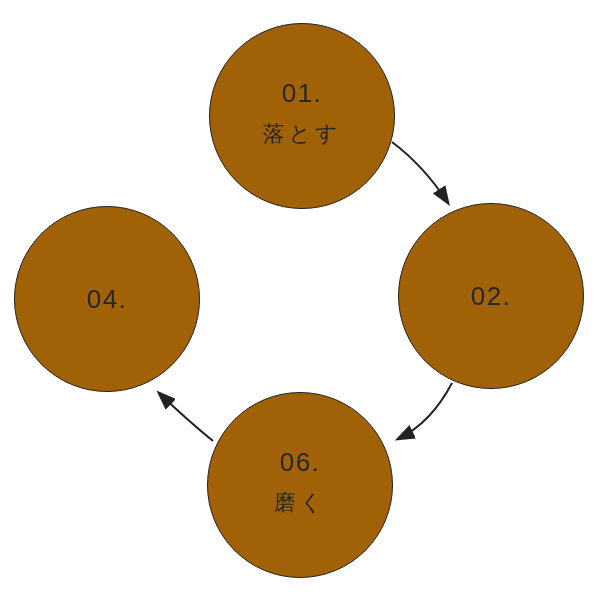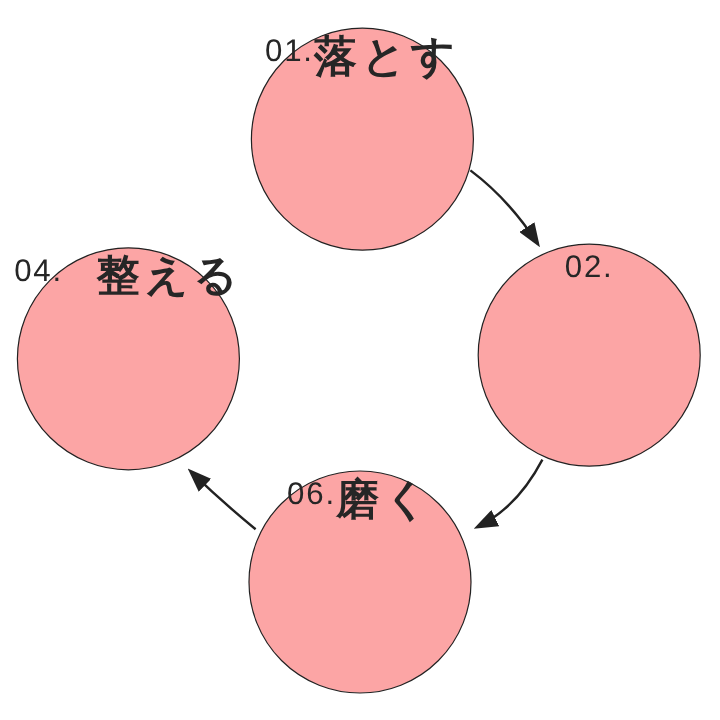--- a/index.html
+++ b/index.html
@@ -21,39 +21,40 @@
     top: 0;
     width: 600px;
     height: 600px;
   }
   .step-circle {
     position: absolute;
     width: 186px;
     height: 186px;
     border: 1.6px solid #222222;
     border-radius: 50%;
-    background: #fca5a5;
+    background: #a16207;
     box-sizing: border-box;
     display: flex;
-    align-items: flex-start;
+    flex-direction: column;
+    align-items: center;
     justify-content: center;
   }
   .step-num {
     font-size: 26px;
     line-height: 36px;
     letter-spacing: 1.5px;
     color: #262626;
     font-weight: 400;
   }
   .step-label {
-    font-size: 36px;
+    font-size: 22px;
     line-height: 46px;
     letter-spacing: 4px;
     color: #262626;
-    font-weight: 700;
+    font-weight: 400;
     white-space: nowrap;
   }
   
   #circle-1 { left: 209px; top: 23px;  }
   #circle-2 { left: 398px; top: 203px; }
   #circle-3 { left: 207px; top: 392px; }
   #circle-4 { left: 14px;  top: 206px; gap: 28px; }
 </style>
 </head>
 <body>
@@ -80,16 +81,15 @@
     <div class="step-num">02.</div>
   </div>
 
   <div class="step-circle" id="circle-3">
     <div class="step-num">06.</div>
     <div class="step-label">磨く</div>
   </div>
 
   <div class="step-circle" id="circle-4">
     <div class="step-num">04.</div>
-    <div class="step-label">整える</div>
   </div>
 
 </div>
 
 </body></html>

